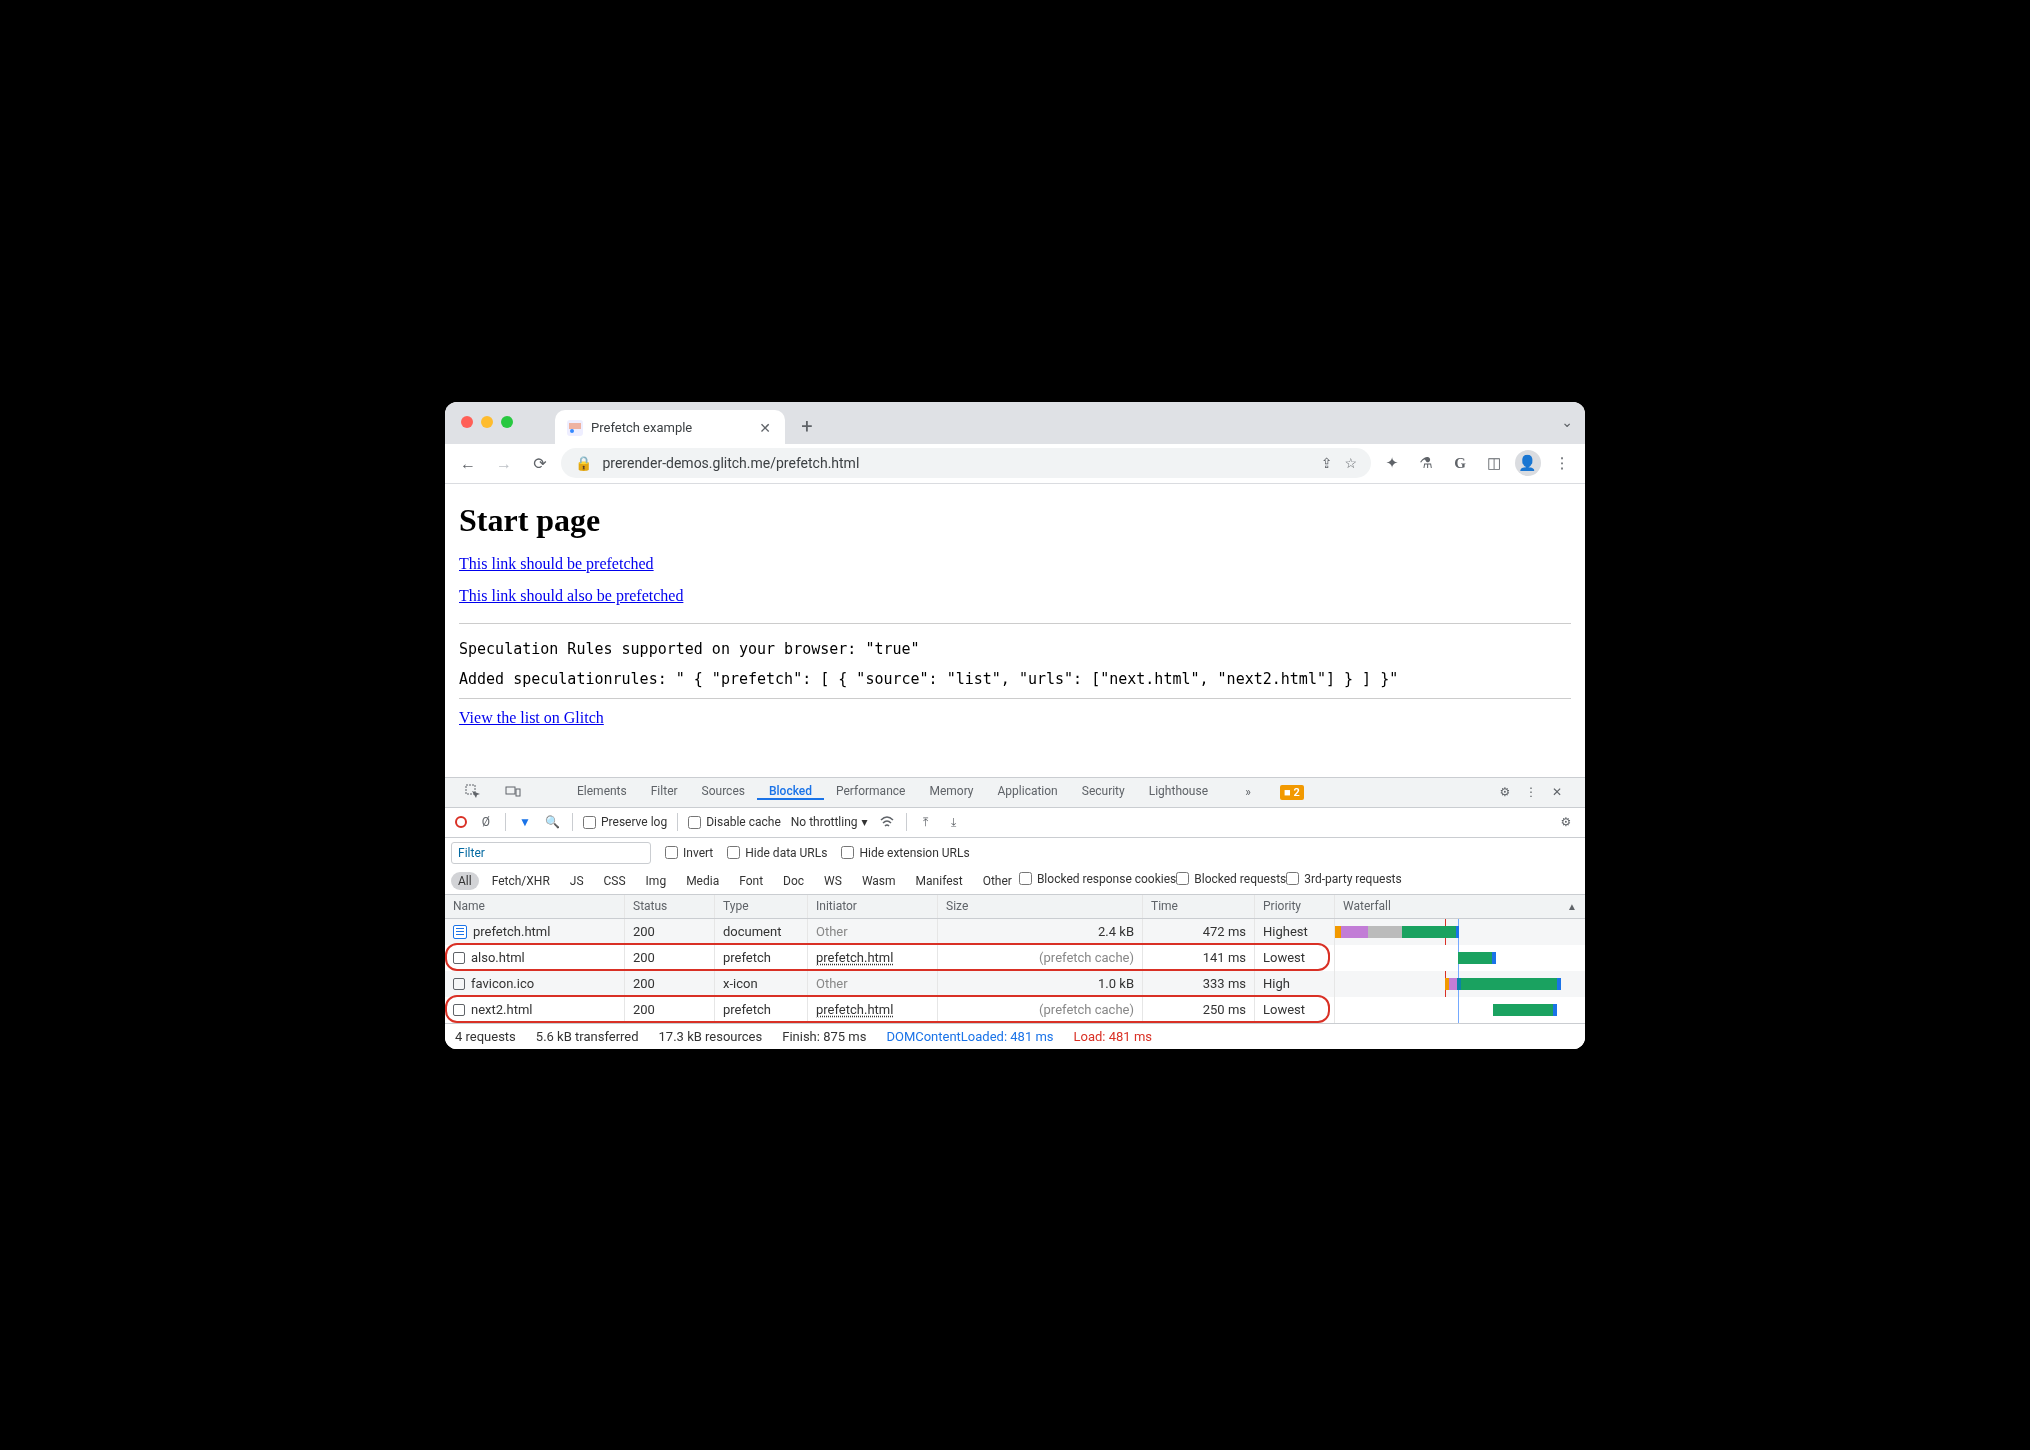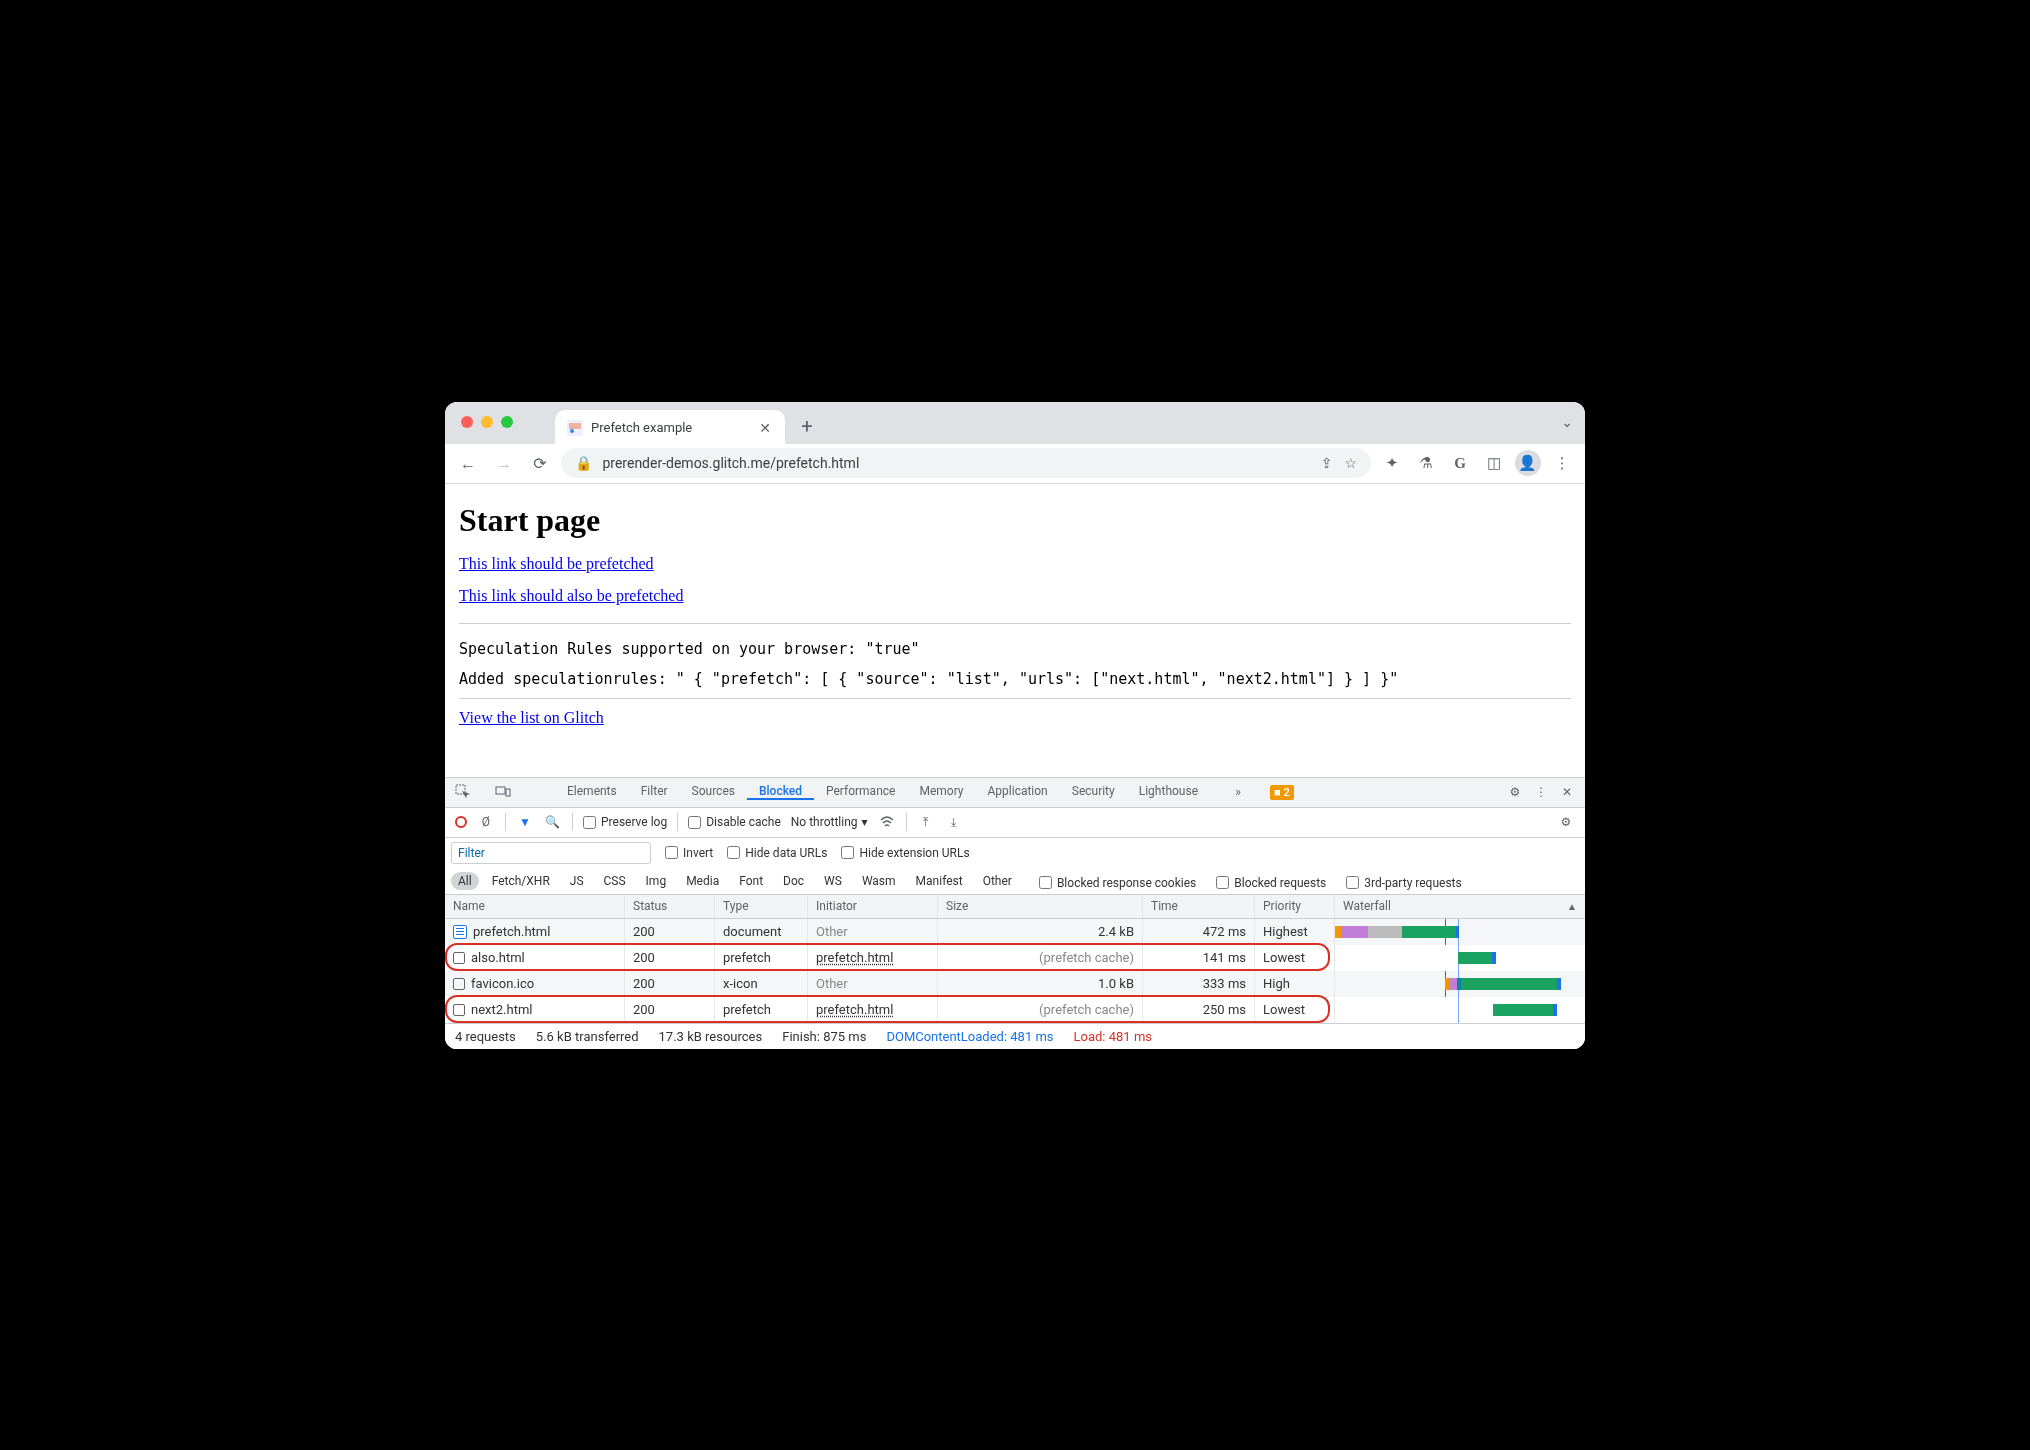--- a/index.html
+++ b/index.html
@@ -115,21 +115,21 @@
     font-family: -apple-system, BlinkMacSystemFont, "Segoe UI", Roboto, Arial, sans-serif;
     font-size: 12px;
     color: #333;
     background: #fff;
   }
   .dt-tabs {
     background: #f1f3f4;
     border-bottom: 1px solid #cacdd1;
     height: 30px;
     display: flex; align-items: center;
-    padding: 0 6px;
+    padding: 0 16px;
     gap: 16px;
   }
   .dt-tabs .dt-ic {
     width: 24px; height: 24px; display: flex; align-items: center; justify-content: center;
     color: #5f6368; cursor: pointer;
   }
   .dt-tabs .dt-tab {
     padding: 0 12px; height: 100%; display: flex; align-items: center;
     color: #5f6368; cursor: pointer;
   }
@@ -163,21 +163,21 @@
     width: 200px;
     border:1px solid #cacdd1;
     border-radius:3px;
     padding: 3px 6px;
     color:#888;
     font-size:12px;
     background:#fff;
   }
   .ftab { padding:2px 7px; cursor:pointer; color:#333; border-radius:9px; }
   .ftab.active { background:#d2d3d6; }
-  .row2 { display:flex; gap:20px; align-items:flex-end; flex-wrap:wrap; width:100%; }
+  .row2 { display:flex; gap:0; align-items:flex-start; flex-wrap:wrap; width:100%; }
 
   .dt-table { width:100%; }
   .dt-head, .dt-row, .dt-summary {
     display:grid;
     grid-template-columns: 180px 90px 93px 130px 205px 112px 80px 1fr;
   }
   .dt-head {
     background:#f1f3f4;
     border-bottom:1px solid #cacdd1;
     height:24px;

